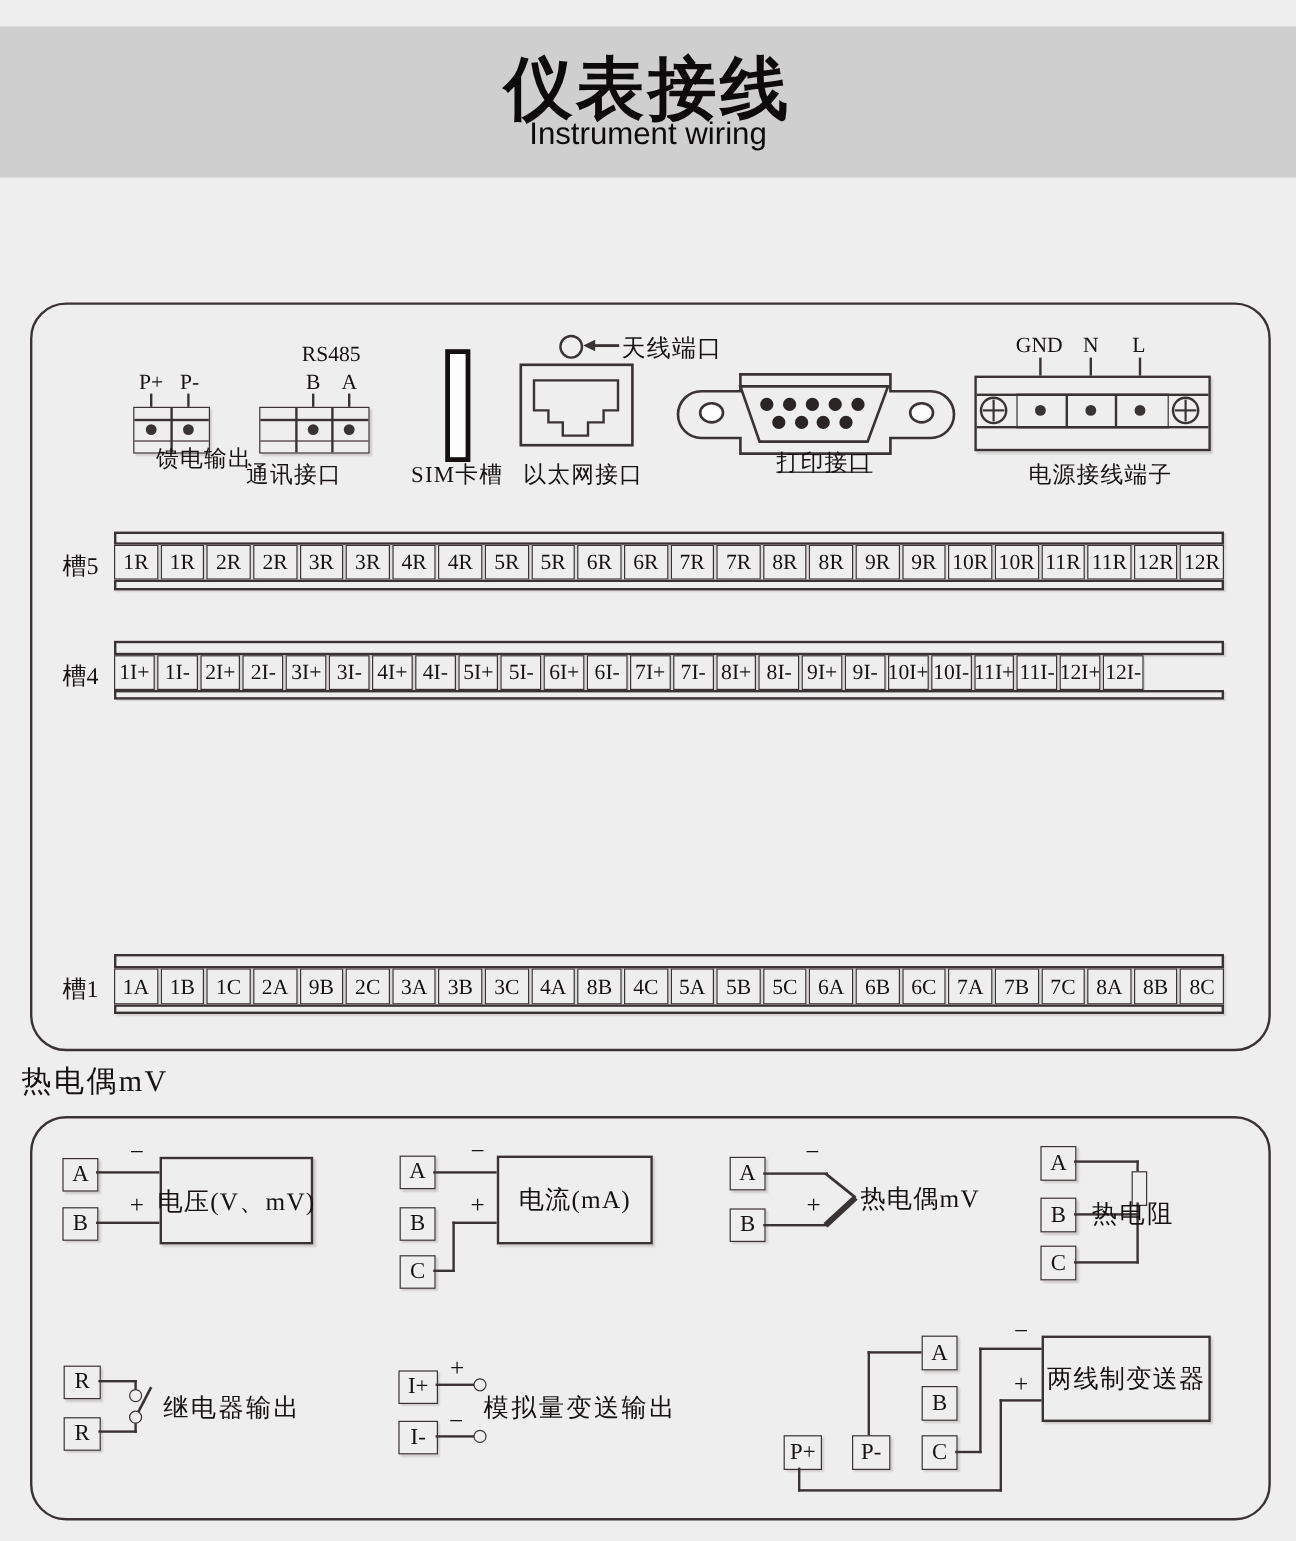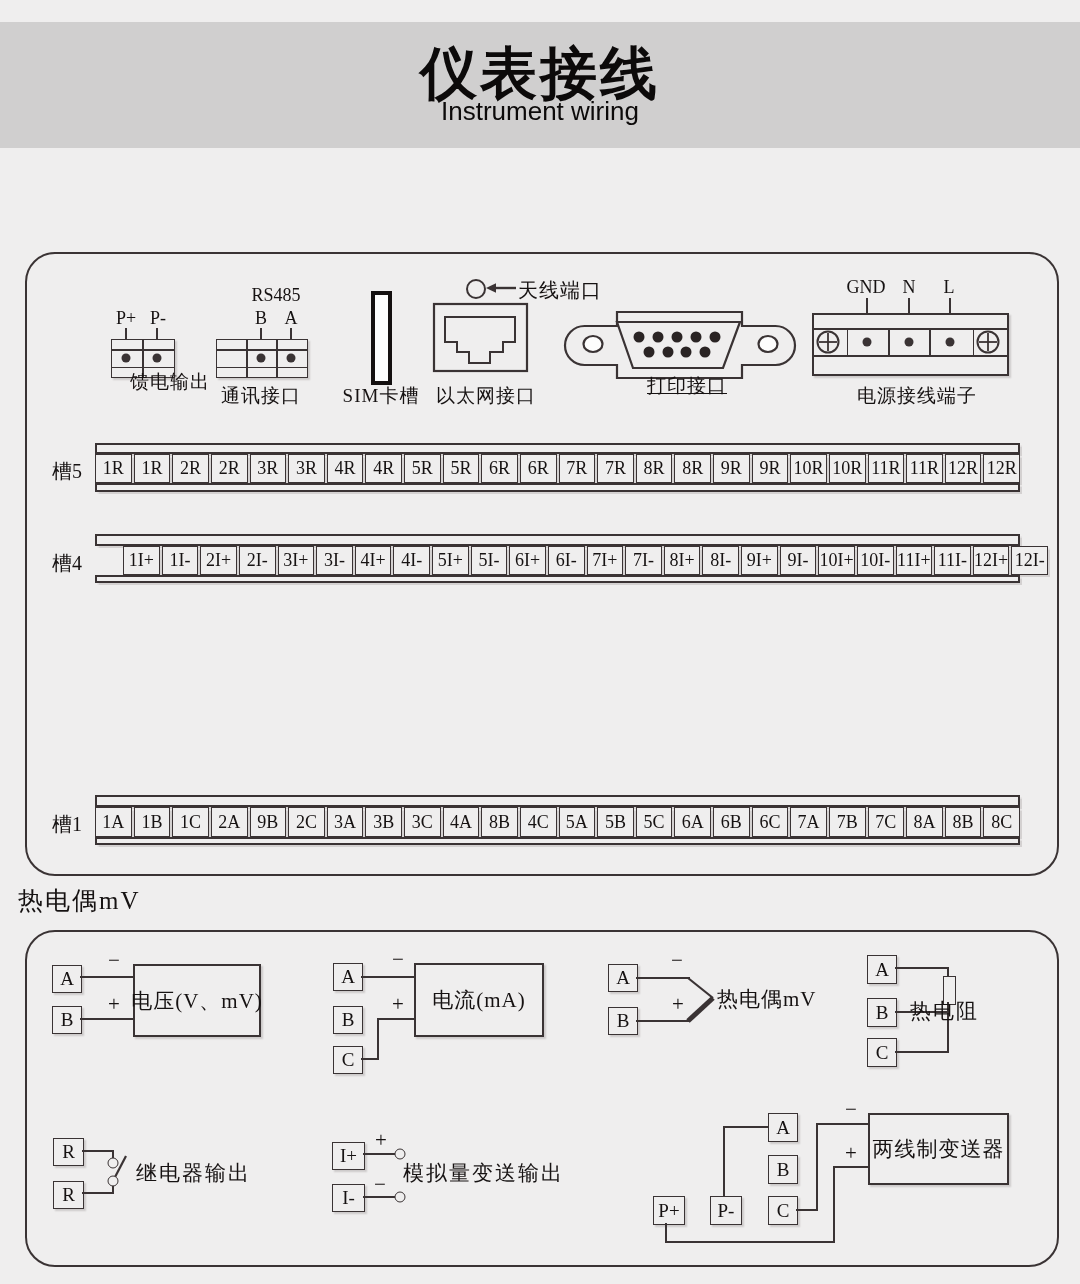--- a/index.html
+++ b/index.html
@@ -82,21 +82,21 @@
     <div class="wire" style="left:260px;top:328px;width:2px;height:30px;"></div>
     <div class="wire" style="left:290px;top:328px;width:2px;height:30px;"></div>
     <div class="block" style="left:216px;top:339px;width:90px;height:37px;">
       <div class="hline" style="top:9px;"></div>
       <div class="hline" style="top:26.5px;"></div>
       <div class="vline" style="left:29px;"></div>
       <div class="vline" style="left:59px;"></div>
     </div>
     <div class="dot" style="left:261px;top:358px;"></div>
     <div class="dot" style="left:291px;top:358px;"></div>
-    <div class="cap" style="left:261px;top:383px;">通讯接口</div>
+    <div class="cap" style="left:245px;top:383px;">通讯接口</div>
   </div>
 
   <div style="position:absolute;left:371px;top:291px;width:13px;height:86px;border:4.5px solid #141010;background:#fdfdfd;"></div>
   <div class="cap" style="left:381px;top:383px;">SIM卡槽</div>
 
   <div style="position:absolute;left:466px;top:279px;width:16px;height:16px;border:2.2px solid var(--line);border-radius:50%;"></div>
   <svg style="left:486px;top:281px;" width="30" height="14">
     <line x1="8" y1="7" x2="30" y2="7" stroke="#3a3334" stroke-width="2.4"></line>
     <polygon points="0,7 10,2.2 10,11.8" fill="#3a3334"></polygon>
   </svg>
@@ -184,21 +184,21 @@
         <div class="cell">11R</div>
         <div class="cell">12R</div>
         <div class="cell">12R</div>
       </div>
     <div class="bar" style="left:95px;top:483px;width:925px;height:9px;box-sizing:border-box;"></div>
   </div>
 
   <div>
     <div class="slotlabel" style="left:52px;top:550px;">槽4</div>
     <div class="bar" style="left:95px;top:534px;width:925px;height:12px;box-sizing:border-box;"></div>
-    <div class="cellrow" style="left:95px;top:546px;width:925px;height:29px;margin-left:28px;">
+    <div class="cellrow" style="left:95px;top:546px;width:858px;height:29px;">
         <div class="cell">1I+</div>
         <div class="cell">1I-</div>
         <div class="cell">2I+</div>
         <div class="cell">2I-</div>
         <div class="cell">3I+</div>
         <div class="cell">3I-</div>
         <div class="cell">4I+</div>
         <div class="cell">4I-</div>
         <div class="cell">5I+</div>
         <div class="cell">5I-</div>

